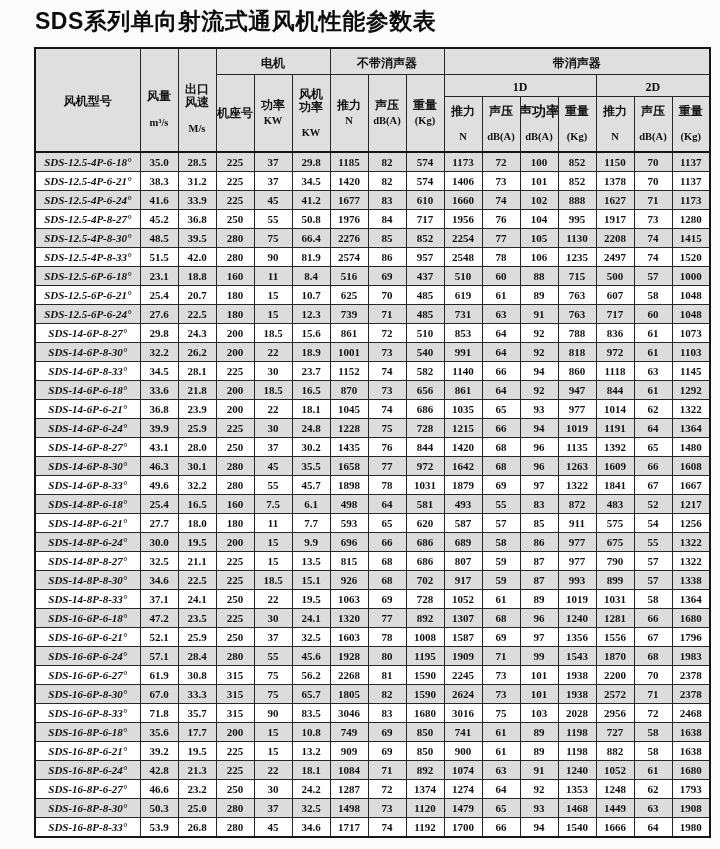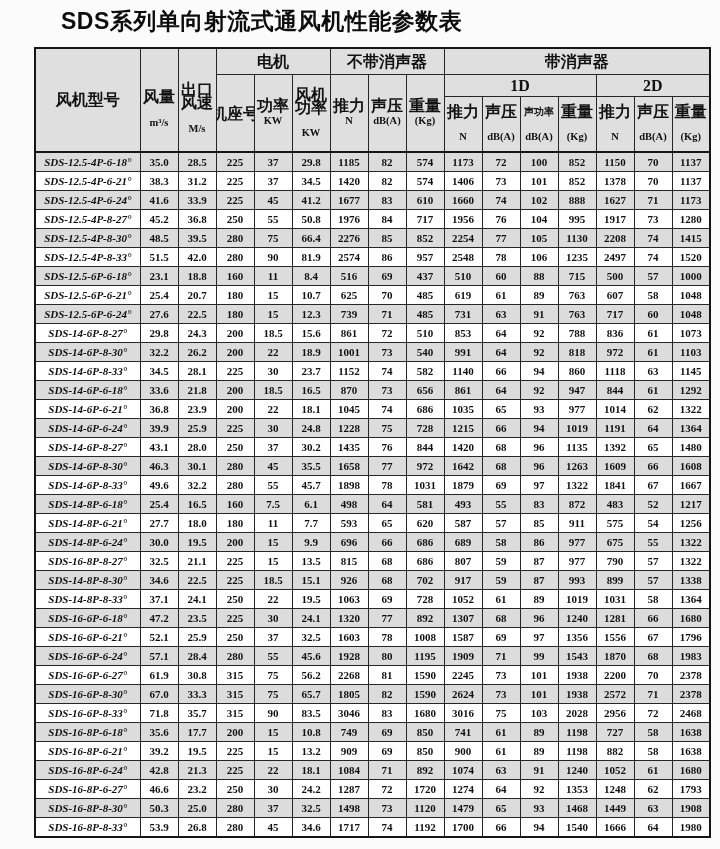--- a/index.html
+++ b/index.html
@@ -7,21 +7,21 @@
     width:720px;height:849px;
     background:#fbfbfb;
     font-family:"Liberation Serif","DejaVu Serif",serif;
     color:#111;
     position:relative;
   }
   .page-title{
     position:absolute;left:35px;top:6px;
     font-family:"Liberation Sans","DejaVu Sans",sans-serif;
     font-size:23px;font-weight:bold;color:#0d0d0d;
-    letter-spacing:0.5px;white-space:nowrap;margin-left:26px;
+    letter-spacing:0.5px;white-space:nowrap;
   }
   table.perf{
     position:absolute;left:34px;top:47px;
     width:677px;
     border-collapse:collapse;
     table-layout:fixed;
     border:2px solid #161616;
   }
   col.model-col{width:105px;}
   th,td{
@@ -30,21 +30,21 @@
     text-align:center;
     vertical-align:middle;
     overflow:hidden;
   }
   thead{background:#dfdfdf;}
   thead tr.tier1 th{height:25px;}
   thead tr.tier2 th{height:21px;}
   thead tr.tier3 th{height:54px;}
   thead{border-bottom:2px solid #161616;}
   .cn{
-    font-size:16px;font-weight:bold;line-height:13px;
+    font-size:12px;font-weight:bold;line-height:13px;
     white-space:nowrap;
   }
   .cn.wrap2{white-space:normal;width:2.1em;margin:0 auto;}
   .unit{
     font-size:10.5px;font-weight:bold;line-height:12px;white-space:nowrap;
   }
   
   .stack{
     display:flex;flex-direction:column;align-items:center;
     justify-content:center;gap:3px;height:100%;
@@ -163,21 +163,21 @@
         </div>
       </th>
       <th>
         <div class="stack tight">
           <span class="cn">声压</span>
           <span class="unit">dB(A)</span>
         </div>
       </th>
       <th>
         <div class="stack tight">
-          <span class="cn" style="font-size:10px">声功率</span>
+          <span class="cn" style="font-size:14px">声功率</span>
           <span class="unit">dB(A)</span>
         </div>
       </th>
       <th>
         <div class="stack tight">
           <span class="cn">重量</span>
           <span class="unit">(Kg)</span>
         </div>
       </th>
       <th>
@@ -573,21 +573,21 @@
         <td>686</td>
         <td>689</td>
         <td>58</td>
         <td>86</td>
         <td>977</td>
         <td>675</td>
         <td>55</td>
         <td>1322</td>
       </tr>
       <tr>
-        <td class="model">SDS-16-8P-8-27°</td>
+        <td class="model">SDS-14-8P-8-27°</td>
         <td>32.5</td>
         <td>21.1</td>
         <td>225</td>
         <td>15</td>
         <td>13.5</td>
         <td>815</td>
         <td>68</td>
         <td>686</td>
         <td>807</td>
         <td>59</td>
@@ -797,21 +797,21 @@
       </tr>
       <tr>
         <td class="model">SDS-16-8P-6-27°</td>
         <td>46.6</td>
         <td>23.2</td>
         <td>250</td>
         <td>30</td>
         <td>24.2</td>
         <td>1287</td>
         <td>72</td>
-        <td>1720</td>
+        <td>1374</td>
         <td>1274</td>
         <td>64</td>
         <td>92</td>
         <td>1353</td>
         <td>1248</td>
         <td>62</td>
         <td>1793</td>
       </tr>
       <tr>
         <td class="model">SDS-16-8P-8-30°</td>

